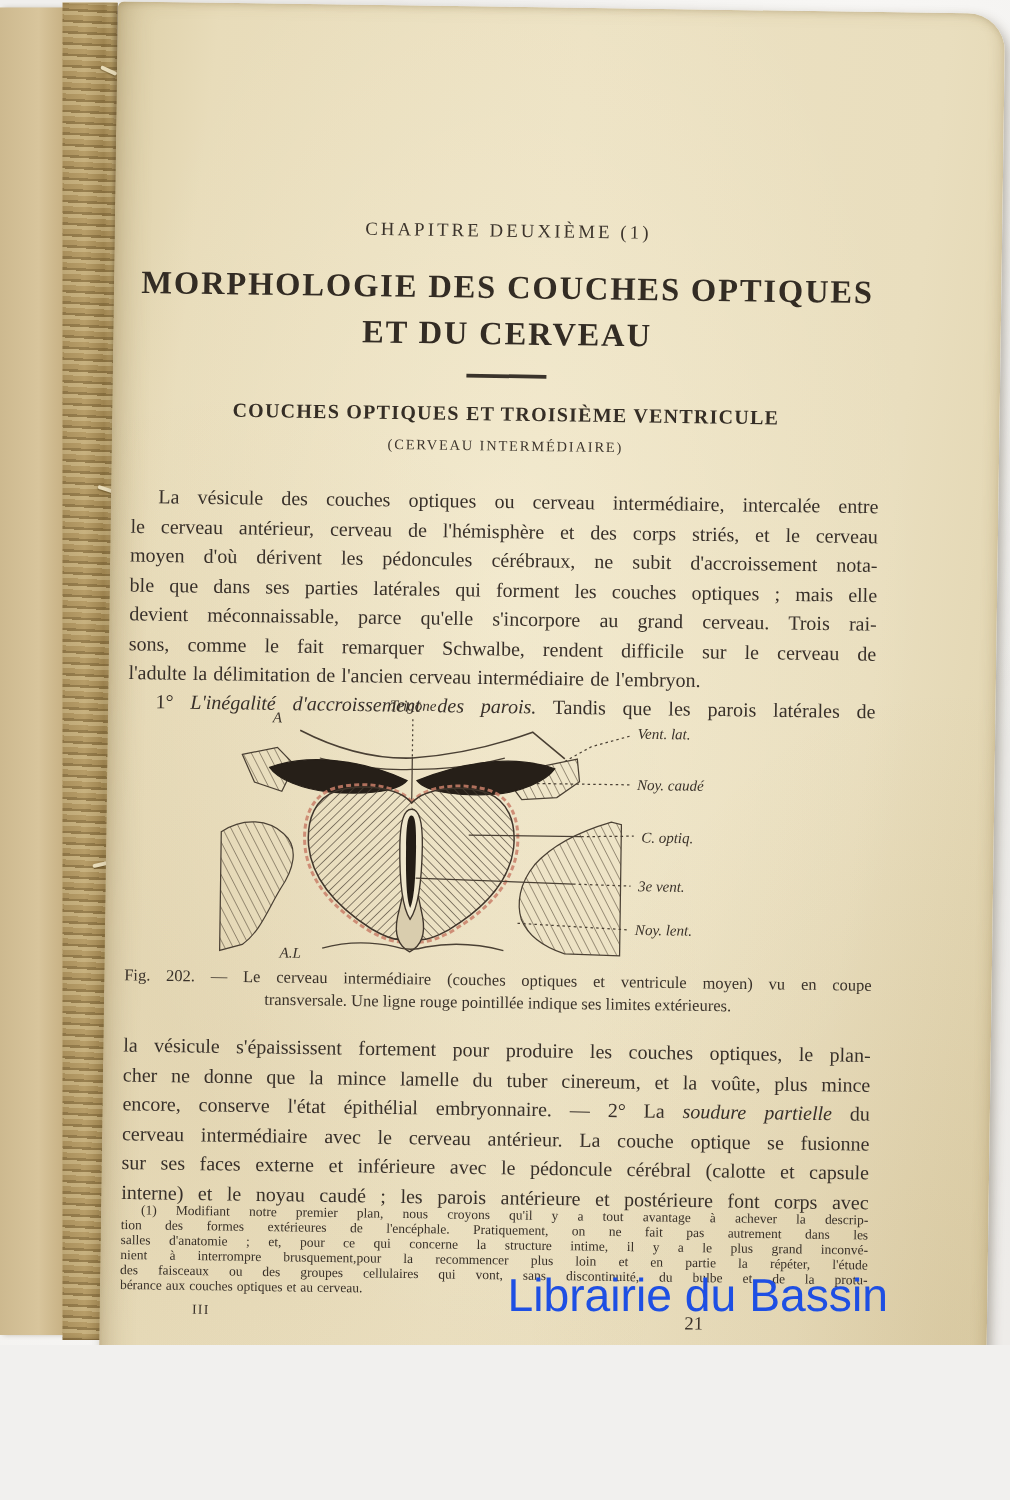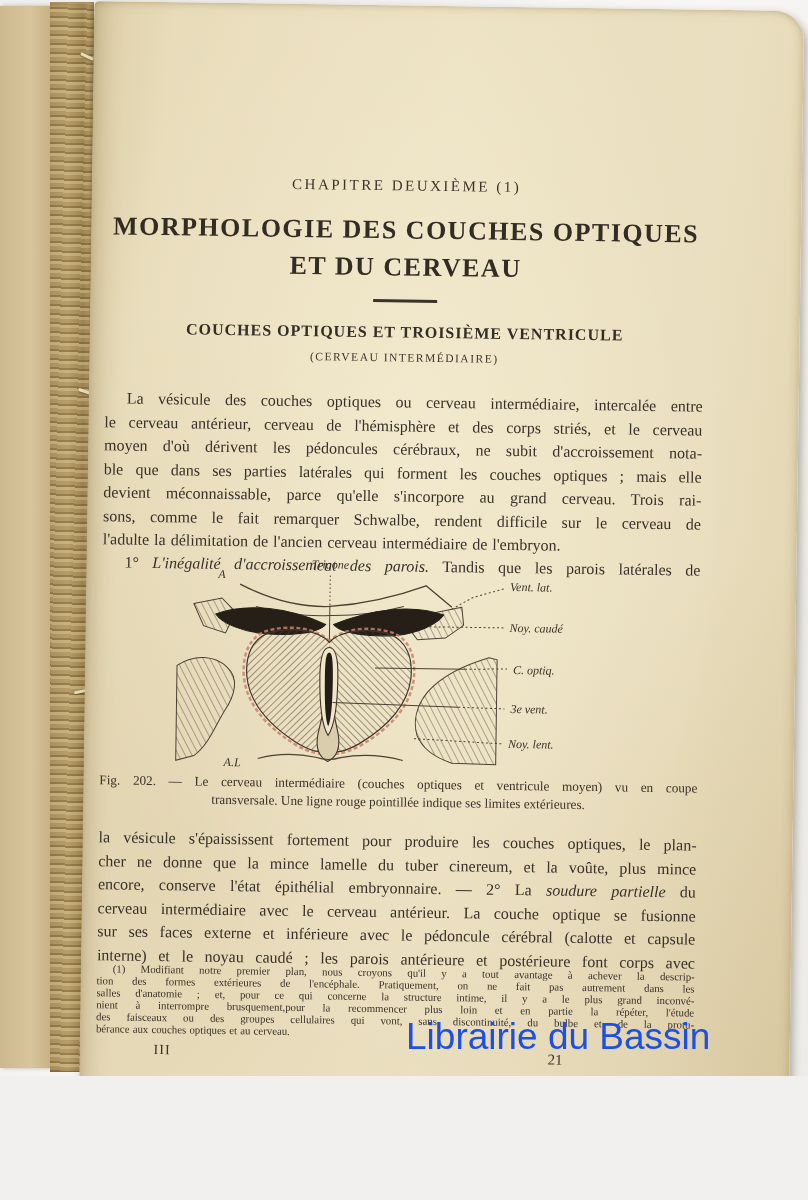--- a/index.html
+++ b/index.html
@@ -57,21 +57,21 @@
   #para3{top:824px;}
   
   .figure{position:absolute;left:66px;top:551px;width:460px;height:218px;}
   .figlabel{font-style:italic;font-size:12px;fill:#3a322a;font-family:"Liberation Serif",serif;}
   .caption{position:absolute;top:770px;width:598px;font-size:13.2px;line-height:17.5px;color:#3a322a;}
   .caption .c1{text-align:justify;text-align-last:justify;}
   .caption .c2{text-align:center;}
   
   .footnote{position:absolute;top:962px;width:598px;font-size:10.8px;line-height:11.9px;
             word-spacing:.5px;color:#3a322a;}
-  .sig{position:absolute;left:58px;top:1040px;font-size:14px;letter-spacing:1px;color:#3a322a;}
+  .sig{position:absolute;left:58px;top:1040px;font-size:11px;letter-spacing:1px;color:#3a322a;}
   .pageno{position:absolute;left:452px;top:1044px;font-size:15px;color:#3a322a;}
   
   .watermark{position:absolute;left:406px;top:1016px;
              font-family:"Liberation Sans",sans-serif;
              font-size:37px;font-weight:500;white-space:nowrap;z-index:5;}
 </style>
 </head>
 <body>
 
 <div class="photo">

